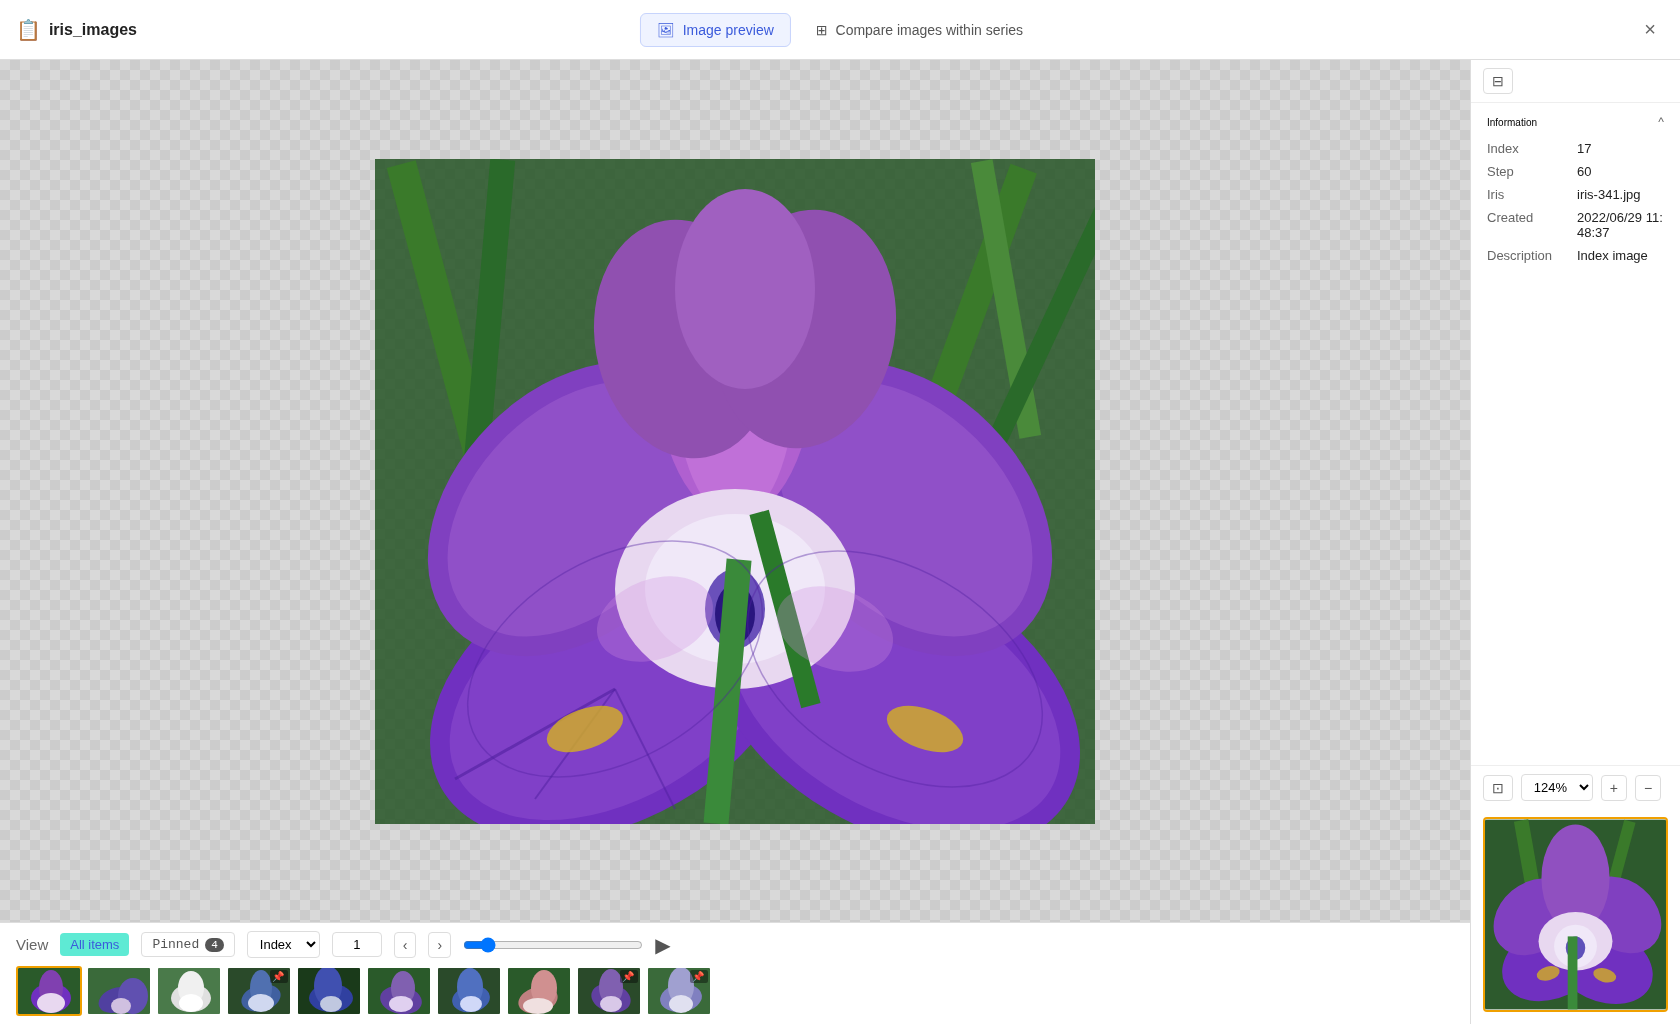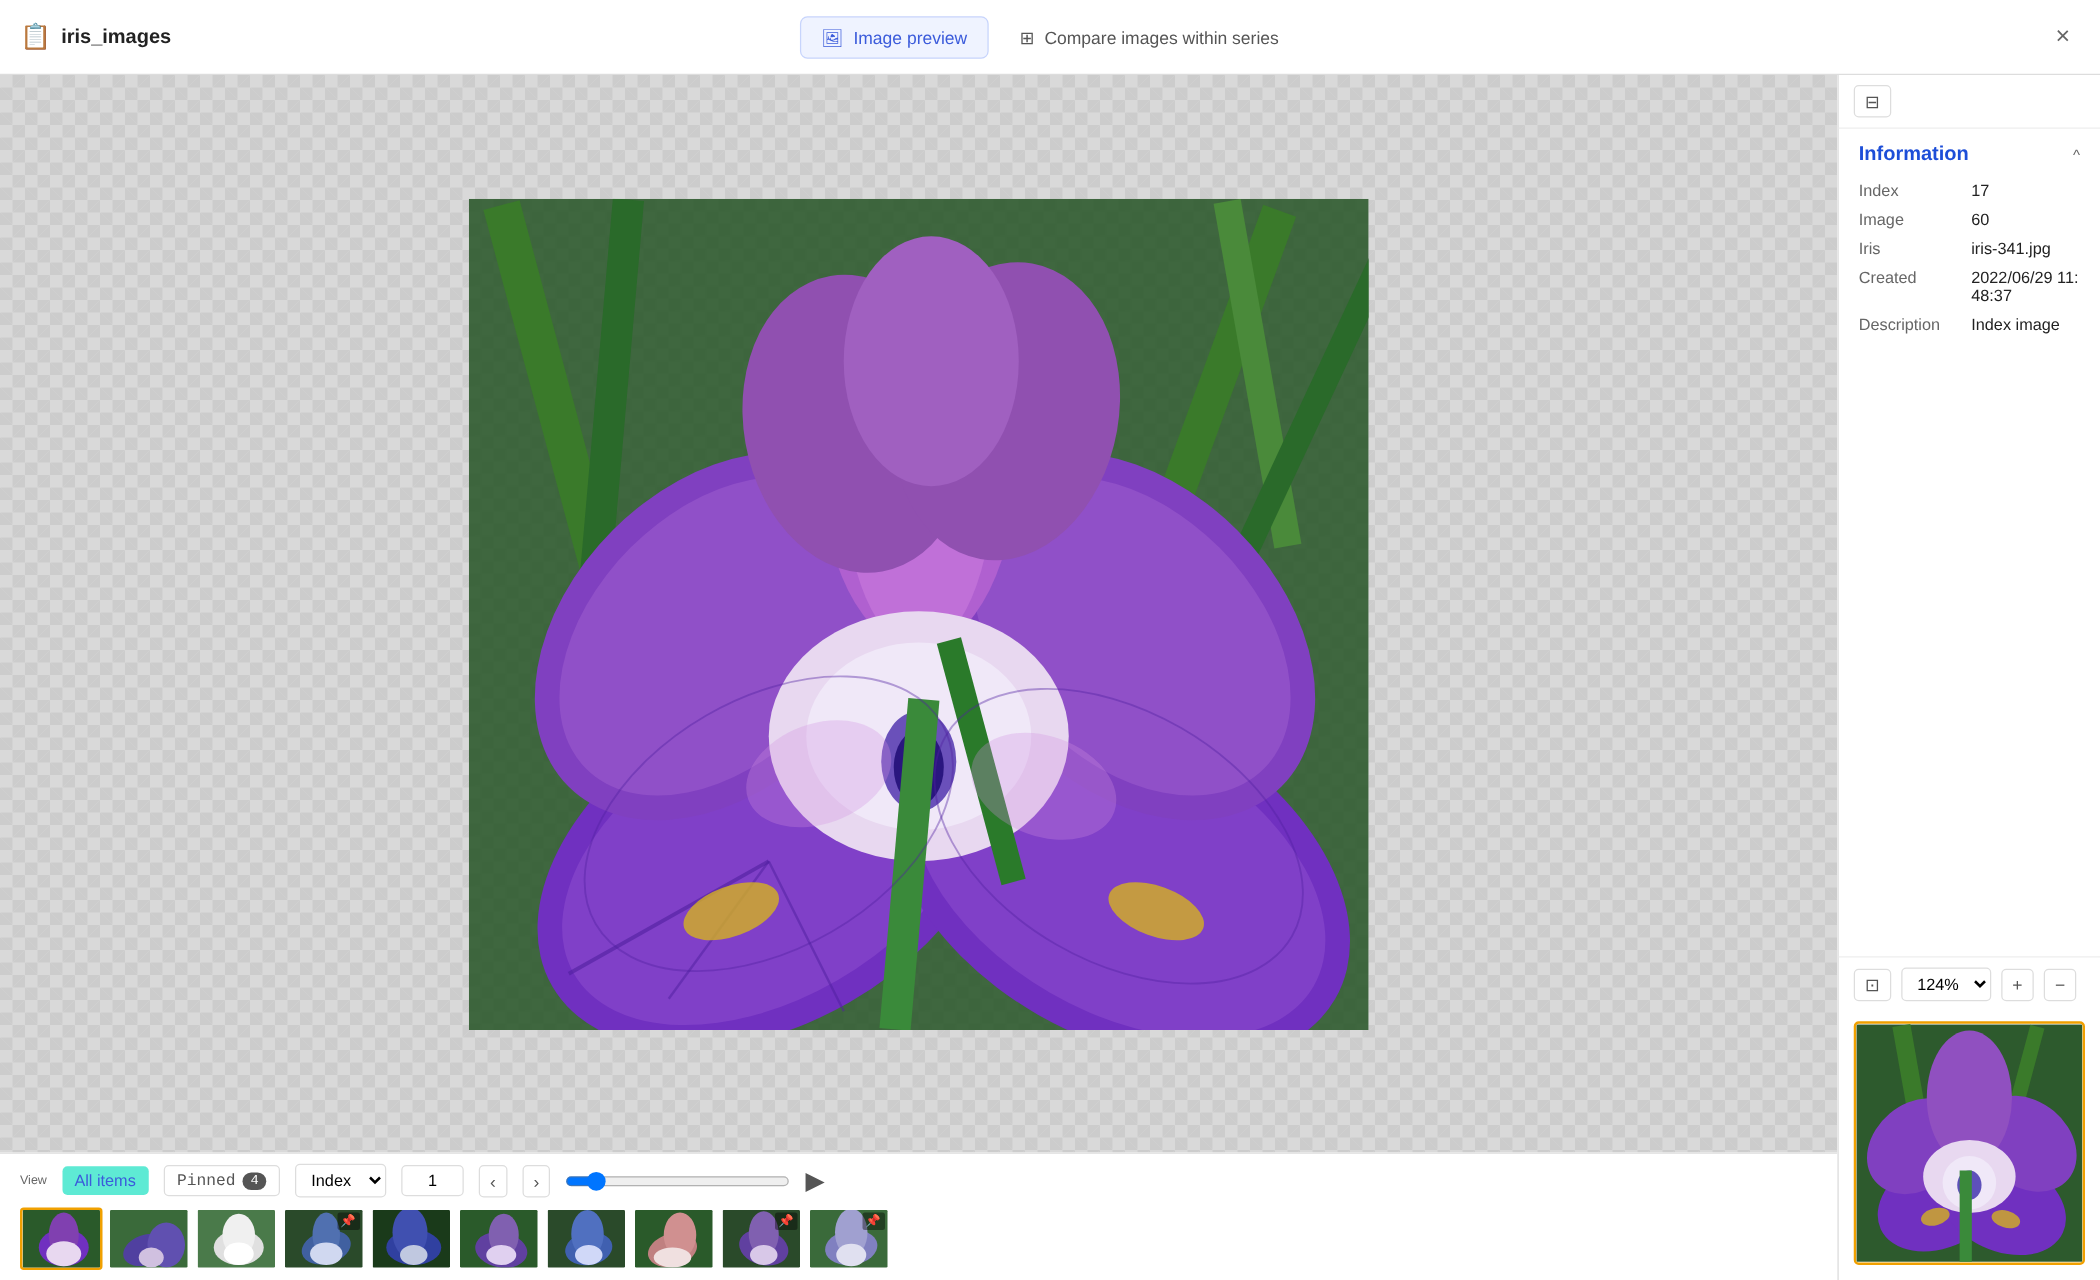--- a/index.html
+++ b/index.html
@@ -48,21 +48,21 @@
     }
 
     
     .filmstrip-bar {
       background: #fff; border-top: 1px solid #ddd; padding: 8px 16px;
       display: flex; flex-direction: column; gap: 8px; flex-shrink: 0;
     }
     .filmstrip-controls {
       display: flex; align-items: center; gap: 12px;
     }
-    .view-label { font-size: 10px; color: #666; }
+    .view-label { font-size: 15px; color: #666; }
     .all-items-btn {
       background: #5eead4; color: #3b5bdb; border: none; border-radius: 4px;
       padding: 4px 10px; font-size: 13px; cursor: pointer; font-weight: 500;
     }
     .pinned-btn {
       background: none; border: 1px solid #ddd; border-radius: 4px;
       padding: 4px 10px; font-size: 13px; cursor: pointer; color: #555;
       display: flex; align-items: center; gap: 6px; font-family: Liberation Mono, monospace;
     }
     .pinned-badge {
@@ -110,21 +110,21 @@
     .panel-icon-btn {
       background: none; border: 1px solid #ddd; border-radius: 4px;
       padding: 4px 8px; cursor: pointer; font-size: 14px; color: #555;
     }
 
     .info-section { padding: 12px 16px; flex: 1; }
     .info-header {
       display: flex; align-items: center; justify-content: space-between;
       margin-bottom: 12px;
     }
-    .info-title { font-size: 16px; font-weight: 700; color: #1d4ed8; }
+    .info-title { font-size: 10px; font-weight: 400; color: #000000; }
     .info-collapse-btn {
       background: none; border: none; cursor: pointer; color: #666; font-size: 12px;
     }
     .info-row { display: flex; margin-bottom: 8px; font-size: 13px; }
     .info-label { color: #666; width: 90px; flex-shrink: 0; }
     .info-value { color: #222; word-break: break-all; }
 
     
     .zoom-bar {
       border-top: 1px solid #eee; padding: 8px 12px;
@@ -371,21 +371,21 @@
       <div class="info-header">
         <span class="info-title">Information</span>
         <button class="info-collapse-btn">^</button>
       </div>
 
       <div class="info-row">
         <span class="info-label">Index</span>
         <span class="info-value">17</span>
       </div>
       <div class="info-row">
-        <span class="info-label">Image</span>
+        <span class="info-label">Step</span>
         <span class="info-value">60</span>
       </div>
       <div class="info-row">
         <span class="info-label">Iris</span>
         <span class="info-value">iris-341.jpg</span>
       </div>
       <div class="info-row">
         <span class="info-label">Created</span>
         <span class="info-value">2022/06/29 11:48:37</span>
       </div>

